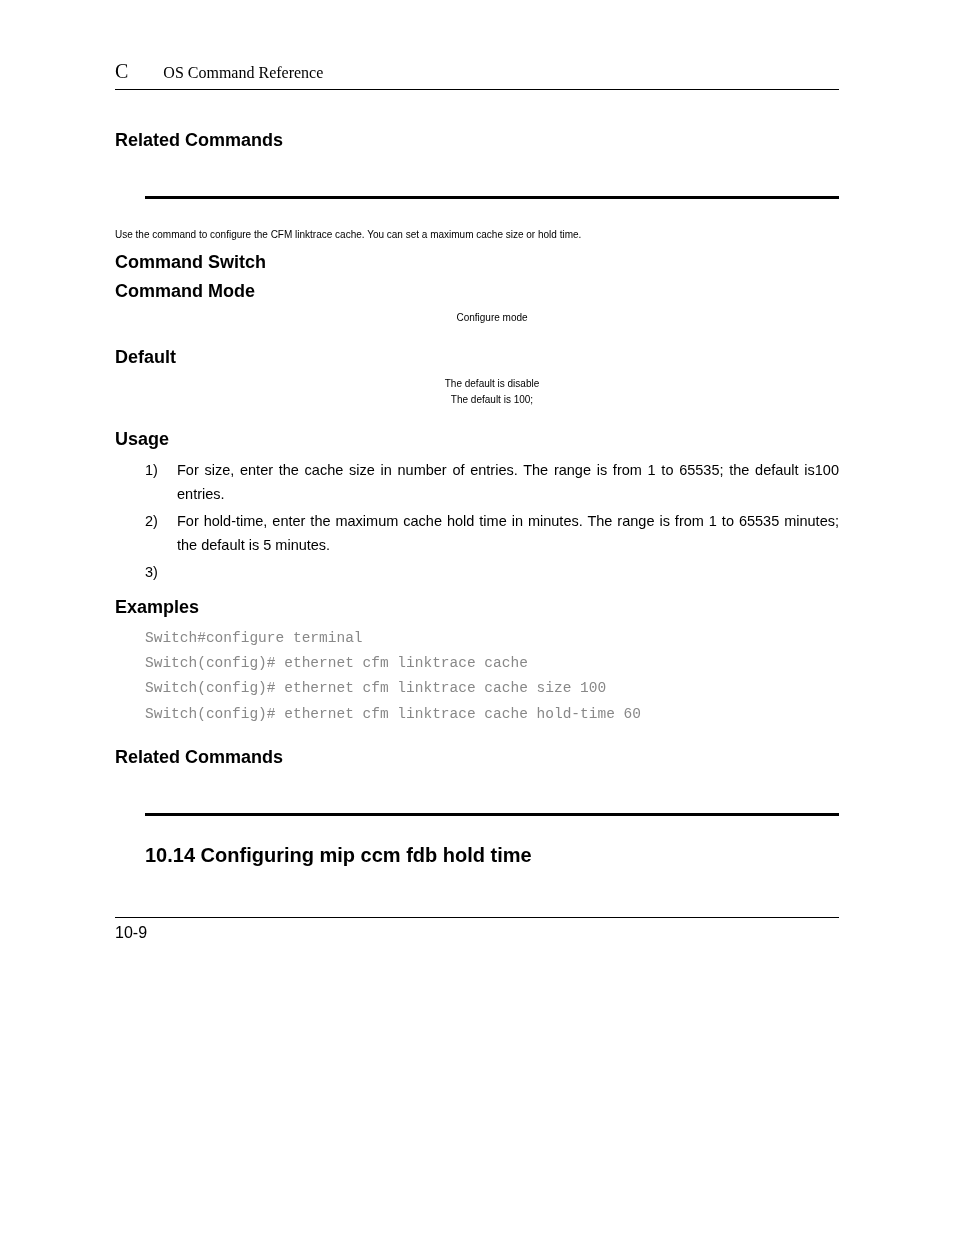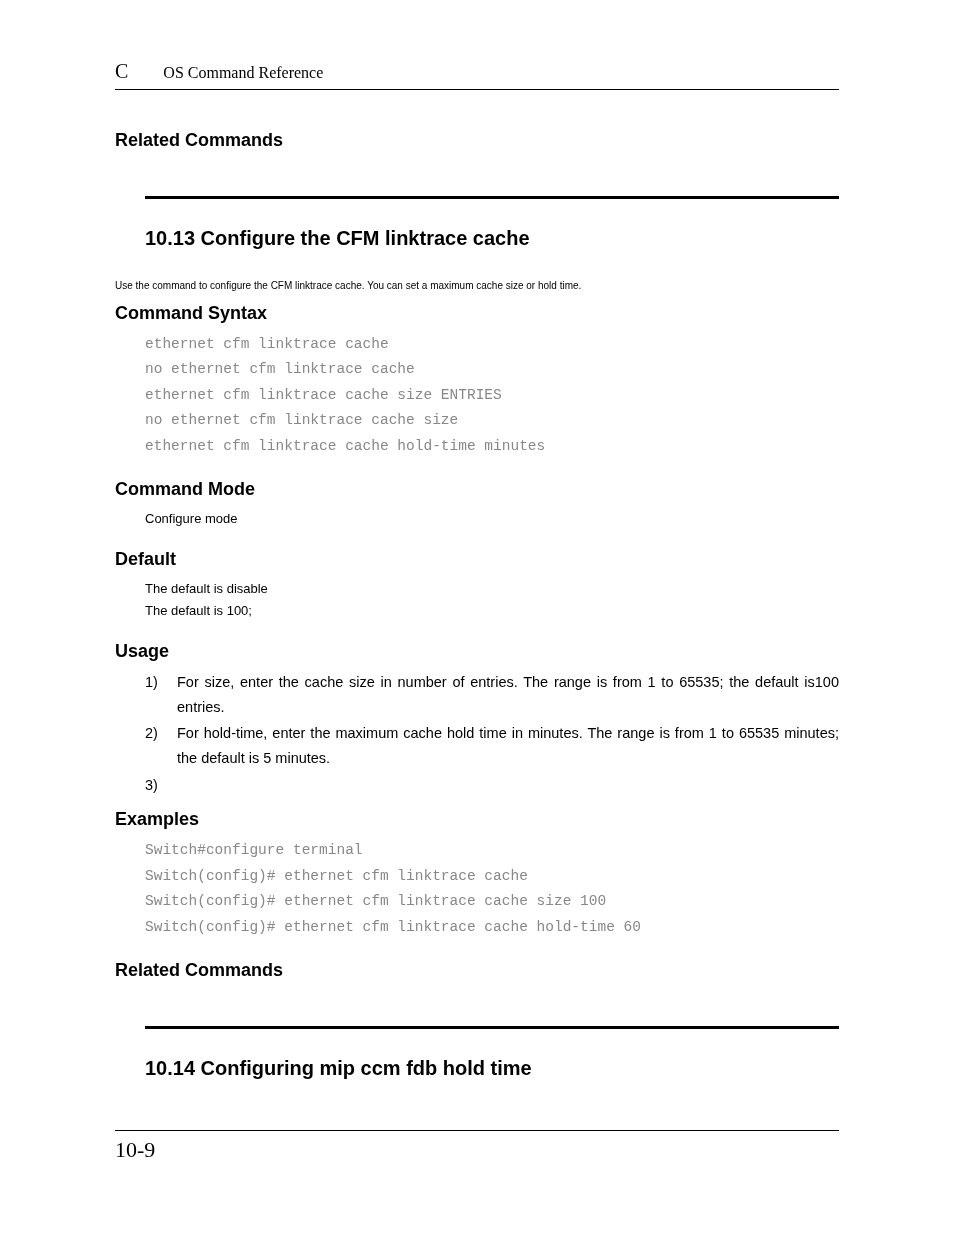--- a/index.html
+++ b/index.html
@@ -55,71 +55,66 @@
   .code-block {
     font-family: "Courier New", Courier, monospace;
     font-size: 14.5px;
     color: #888;
     line-height: 1.75;
     margin-left: 30px;
     white-space: pre;
     margin-bottom: 20px;
   }
   .indent-text {
-    font-size: 13px;
+    font-size: 10px;
     line-height: 1.65;
     margin-left: 30px;
     margin-bottom: 20px;
+    text-align: center;
   }
   .usage-list {
     margin-left: 30px;
     margin-bottom: 12px;
   }
   .usage-row {
     display: flex;
     gap: 12px;
     font-size: 14.5px;
     line-height: 1.7;
     margin-bottom: 2px;
   }
   .usage-num { min-width: 20px; }
   .usage-txt { flex: 1; text-align: justify; }
   .footer {
     border-top: 1.5px solid #000;
     margin-top: 50px;
     padding-top: 6px;
   }
   .page-num {
-    font-family: Liberation Serif, serif;
-    font-size: 22px;
+    font-family: Liberation Sans, sans-serif;
+    font-size: 16px;
   }
 </style>
 </head>
 <body>
 
 <div class="page">
 
   <div class="header">
     <span class="header-letter">C</span>
     <span class="header-title">OS Command Reference</span>
   </div>
 
   <div class="bold-heading">Related Commands</div>
 
   <div class="section-divider"></div>
-  <div class="section-title">10.13  Configure the CFM linktrace cache</div>
 
   <div class="body-text">Use the command to configure the CFM linktrace cache. You can set a maximum cache size or hold time.</div>
 
-  <div class="bold-heading">Command Syntax</div>
-  <div class="code-block">ethernet cfm linktrace cache
-no ethernet cfm linktrace cache
-ethernet cfm linktrace cache size ENTRIES
-no ethernet cfm linktrace cache size
-ethernet cfm linktrace cache hold-time minutes</div>
+  <div class="bold-heading">Command Switch</div>
 
   <div class="bold-heading">Command Mode</div>
   <div class="indent-text">Configure mode</div>
 
   <div class="bold-heading">Default</div>
   <div class="indent-text">
     <div>The default is disable</div>
     <div>The default is 100;</div>
   </div>
 

